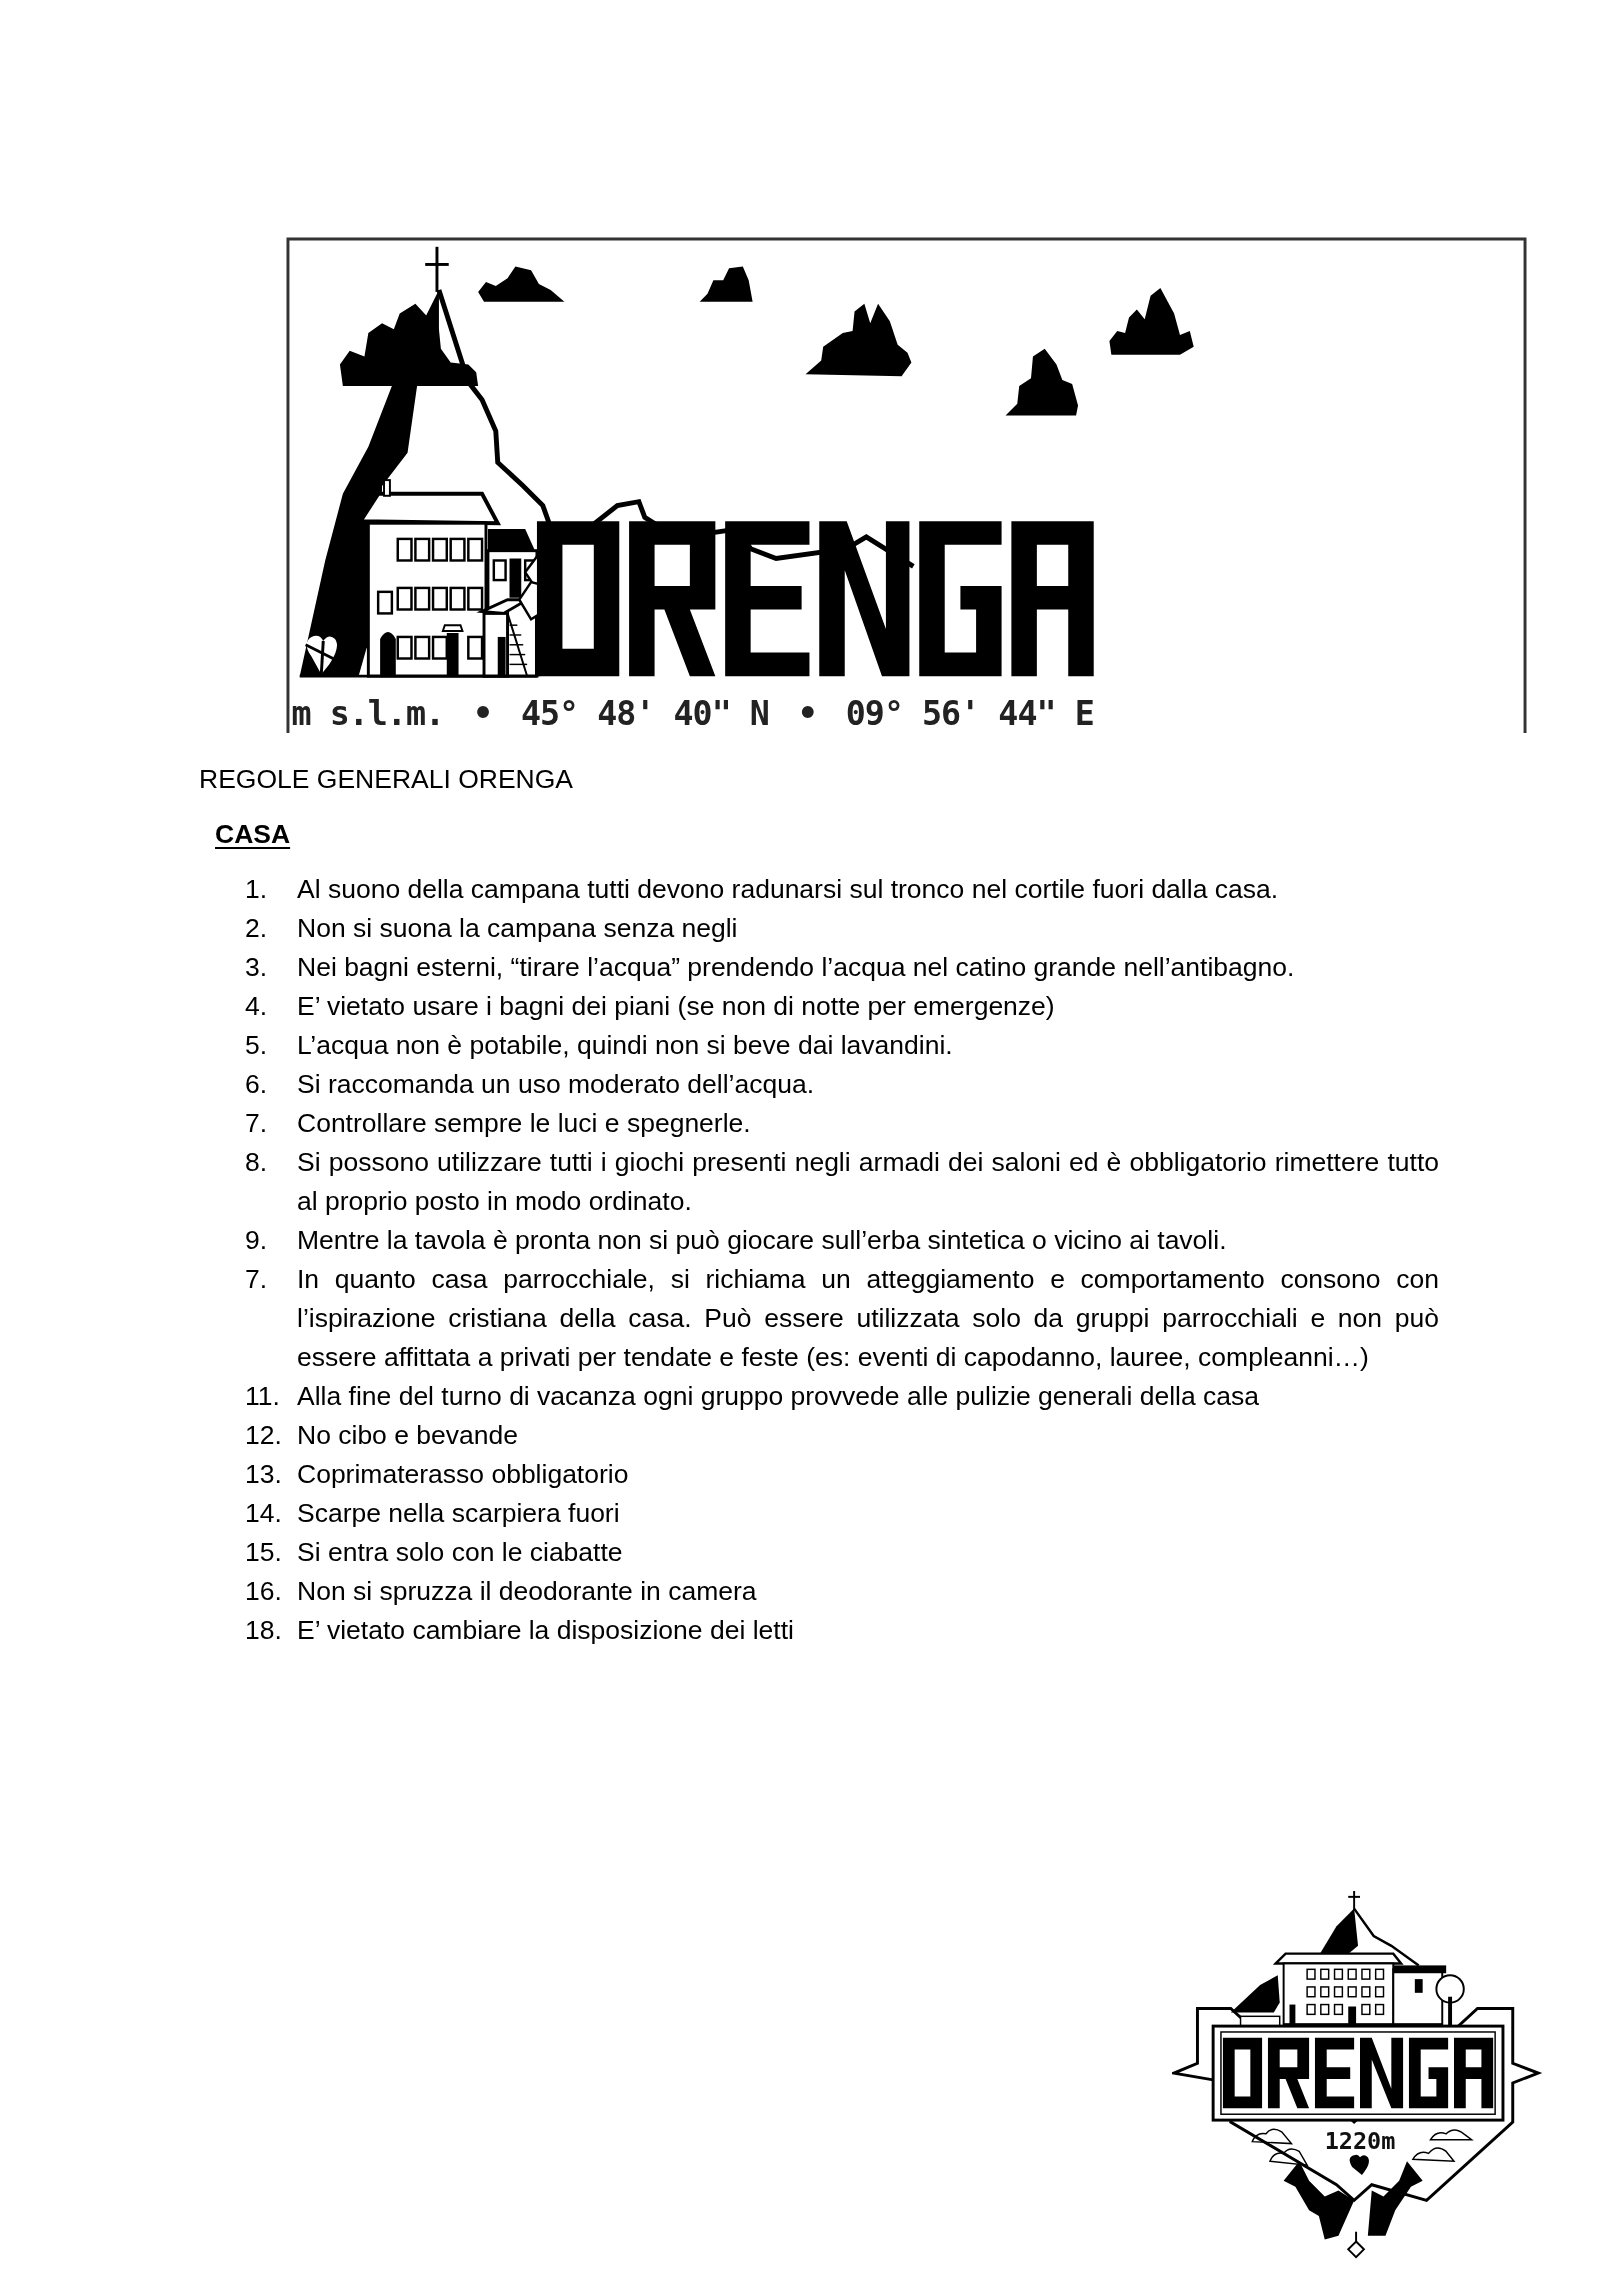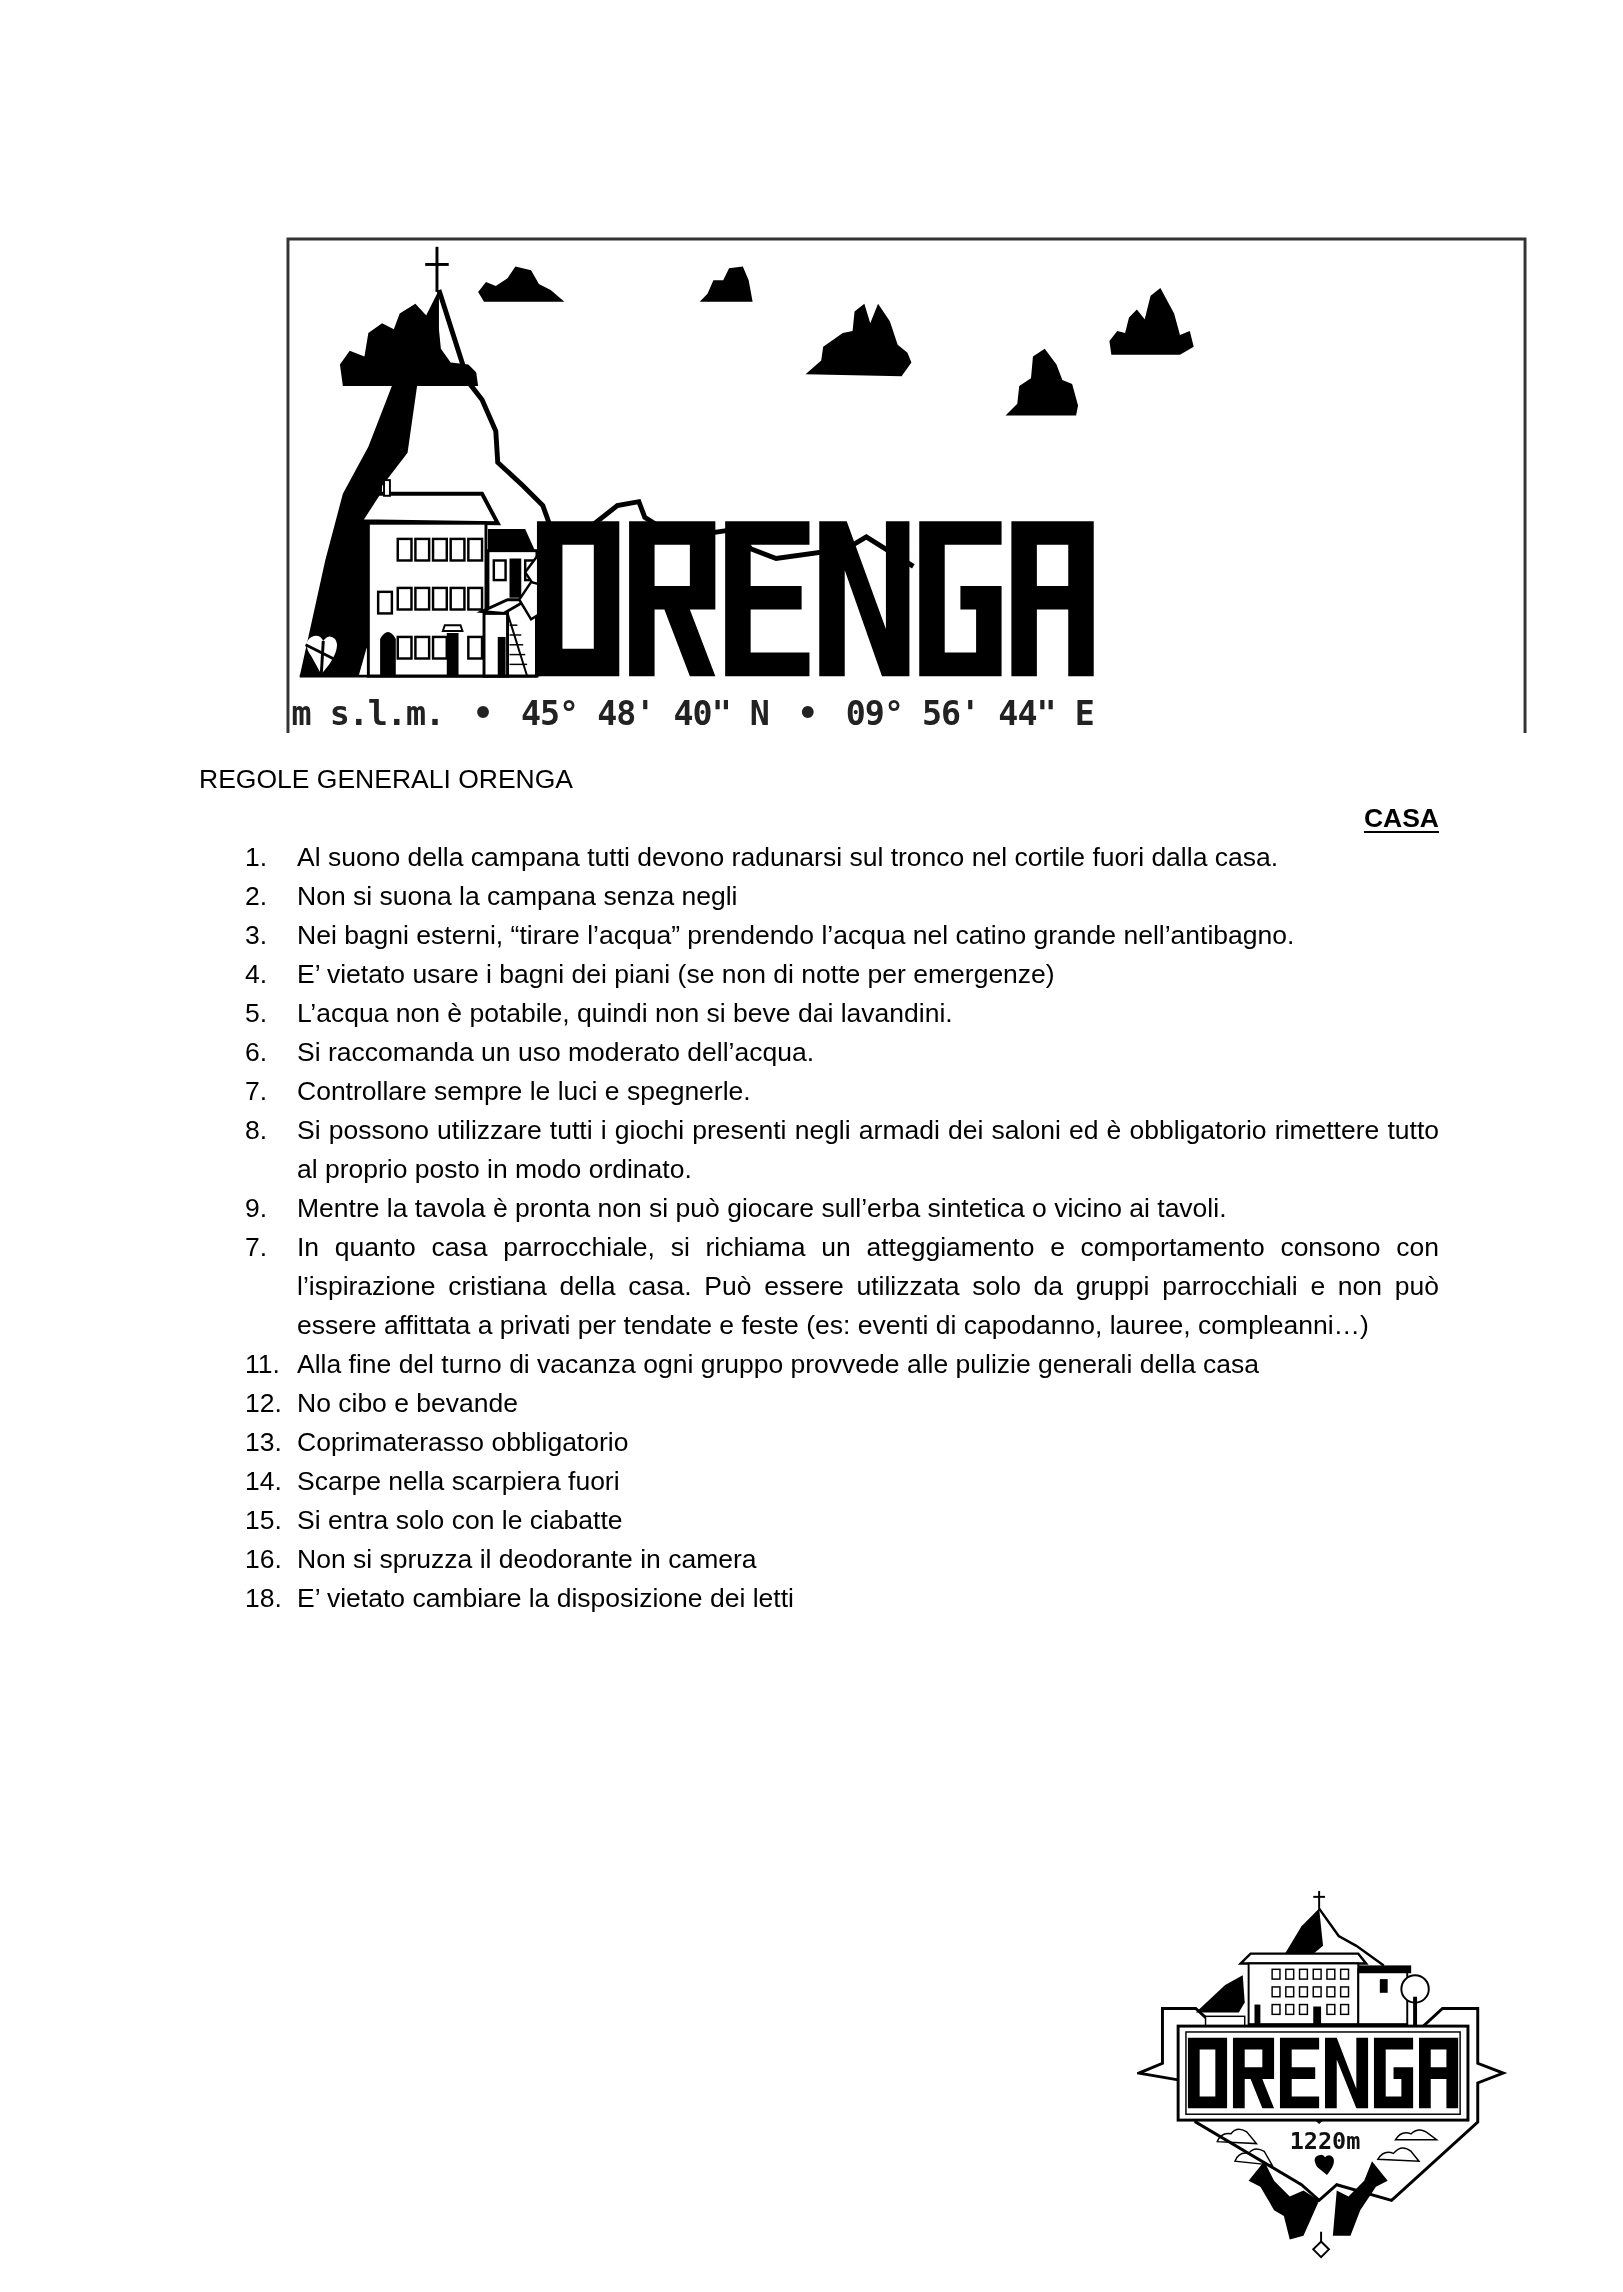--- a/index.html
+++ b/index.html
@@ -7,28 +7,28 @@
          font-family: "Liberation Sans", sans-serif; color: #000; }
 
   
   #banner { position: absolute; left: 286px; top: 237px; width: 1241px; height: 496px; }
   #banner svg { display: block; width: 100%; height: 100%; }
 
   
   #doc { position: absolute; left: 199px; top: 760px; width: 1240px; }
   .doc-title { font-weight: normal; font-size: 26.5px; line-height: 39px; margin: 0; }
   .section-head { font-size: 26.5px; line-height: 39px; text-decoration: underline;
-                  text-underline-offset: 3.9px; margin: 0; text-align: right; }
+                  text-underline-offset: 3.9px; margin: 16px; }
   ol.rules { margin: 0; padding: 0; list-style: none; }
   ol.rules li { position: relative; padding-left: 98px; font-size: 26.5px; line-height: 39px;
                 text-align: justify; }
   ol.rules li .num { position: absolute; left: 46px; top: 0; width: 49px; }
 
   
-  #badge { position: absolute; left: 1137px; top: 1887px; width: 376px; height: 382px; }
+  #badge { position: absolute; left: 1172px; top: 1887px; width: 376px; height: 382px; }
   #badge svg { display: block; width: 100%; height: 100%; }
 
   .blocky { font-family: "DejaVu Sans Mono", monospace; font-weight: bold; }
 </style>
 </head>
 <body>
 
 <div id="banner">
   <svg viewBox="0 0 1266 506" xmlns="http://www.w3.org/2000/svg">
 

